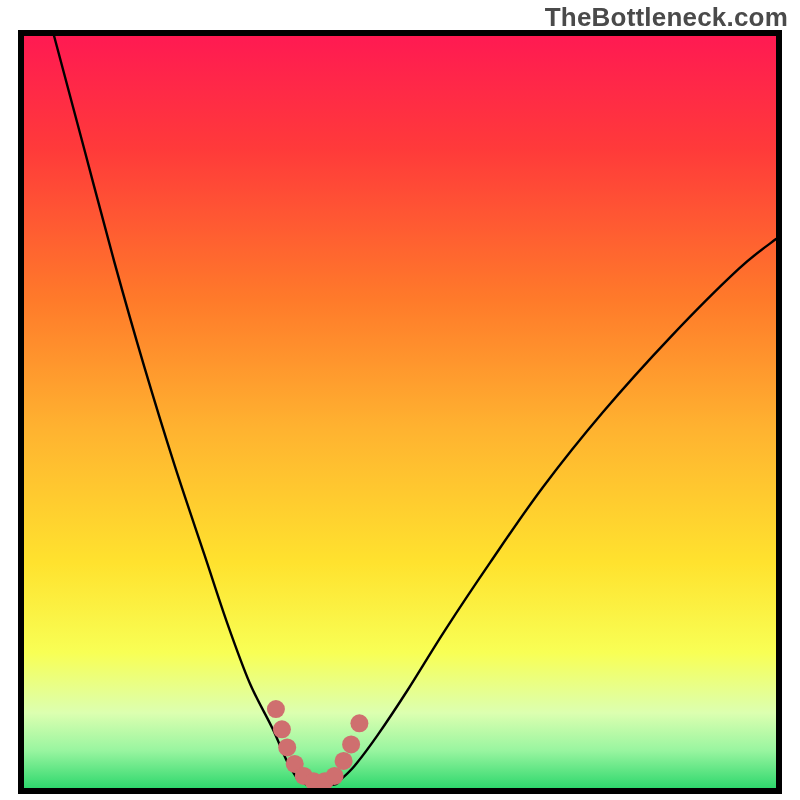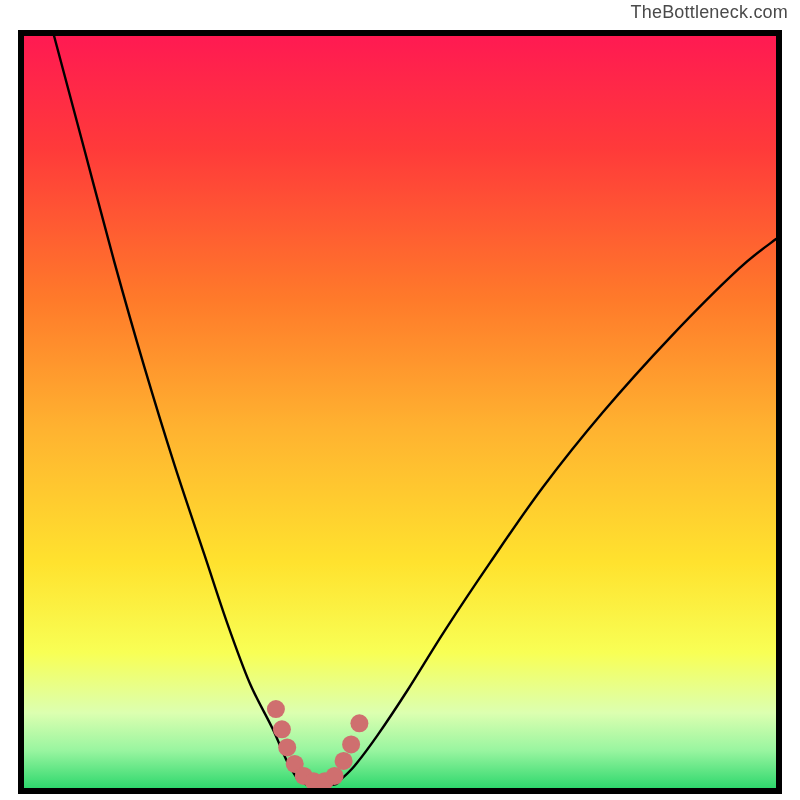--- a/index.html
+++ b/index.html
@@ -12,22 +12,22 @@
   }
   .container {
     position: relative;
     width: 800px;
     height: 800px;
   }
   .attribution {
     position: absolute;
     top: 2px;
     right: 12px;
-    font-size: 18px;
-    font-weight: 400;
+    font-size: 26px;
+    font-weight: 700;
     color: #4a4a4a;
     letter-spacing: 0.2px;
   }
   .chart-frame {
     position: absolute;
     top: 30px;
     left: 18px;
     width: 764px;
     height: 764px;
     background: #000;

